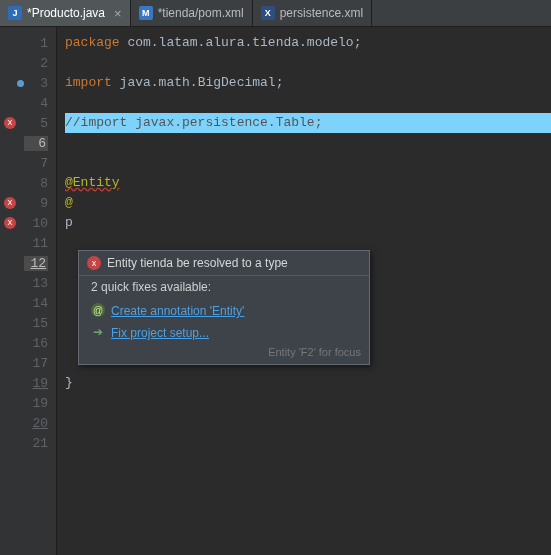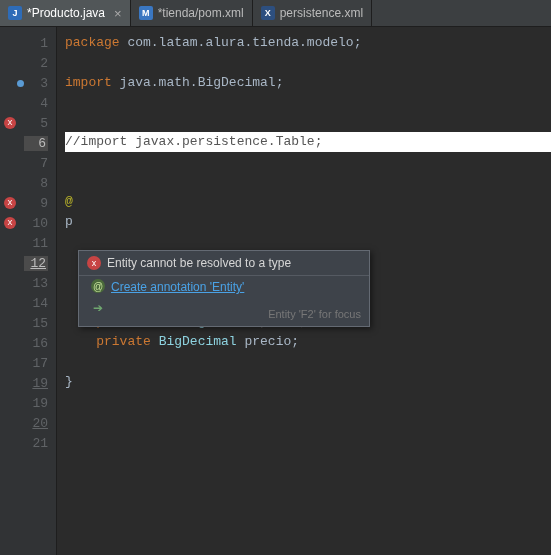--- a/index.html
+++ b/index.html
@@ -118,21 +118,21 @@
     line-height: 20px;
     position: relative;
   }
   .cline { height: 20px; white-space: pre; }
   .kw { color: #cc7832; margin-top: 36px; }
   .pkg { color: #a9b7c6; }
   .dim { color: #555555; }
   .ann { color: #bbb529; }
   .wavy-red { text-decoration: underline wavy #c0392b; }
   .type-hl { color: #8ed3e0; }
-  .highlight-line { background: #ffffff; margin-top: 19px; }
+  .highlight-line { background: #7dd3fc; }
   .box-num { background: #4b4b4b; color:#bbb; padding:0 2px; }
   
   .tooltip {
     position: absolute;
     left: 78px;
     top: 223px;
     width: 290px;
     background: #3e434a;
     border: 1px solid #646a73;
     box-shadow: 2px 2px 6px rgba(0,0,0,0.5);
@@ -269,41 +269,44 @@
   </div>
 
   <div class="code">
     <div class="cline"><span class="kw">package</span><span class="pkg"> com.latam.alura.tienda.modelo;</span></div>
     <div class="cline"></div>
     <div class="cline"><span class="kw">import</span><span class="pkg"> java.math.BigDecimal;</span></div>
     <div class="cline"></div>
     <div class="cline highlight-line"><span class="dim">//import javax.persistence.Table;</span></div>
     <div class="cline"></div>
     <div class="cline"></div>
+    <div class="cline"><span class="ann wavy-red">@Entity</span></div>
     <div class="cline"><span class="ann">@</span></div>
     <div class="cline"><span class="pkg">p</span></div>
     <div class="cline"></div>
     <div class="cline"></div>
     <div class="cline"></div>
     <div class="cline"></div>
     <div class="cline"><span class="kw">    private </span><span class="dim type-hl">String</span><span class="dim"> descripcion</span><span class="dim">;</span></div>
     <div class="cline"><span class="kw">    private </span><span class="type-hl">BigDecimal</span><span class="pkg"> precio;</span></div>
     <div class="cline"></div>
     <div class="cline"><span class="pkg">}</span></div>
     <div class="cline"></div>
     <div class="cline"></div>
   </div>
 
   <div class="tooltip">
     <div class="tooltip-header">
       <span class="terr">x</span>
-      <span>Entity cannot be resolved to a type</span>
+      <span>Entity tienda be resolved to a type</span>
     </div>
+    <div class="tooltip-sub">2 quick fixes available:</div>
     <div class="tooltip-option">
       <span class="oicon annot">@</span>
       <span>Create annotation 'Entity'</span>
     </div>
     <div class="tooltip-option">
       <span class="oicon fix">➔</span>
+      <span>Fix project setup...</span>
     </div>
     <div class="tooltip-footer">Entity 'F2' for focus</div>
   </div>
 </div>
 
 </body></html>

